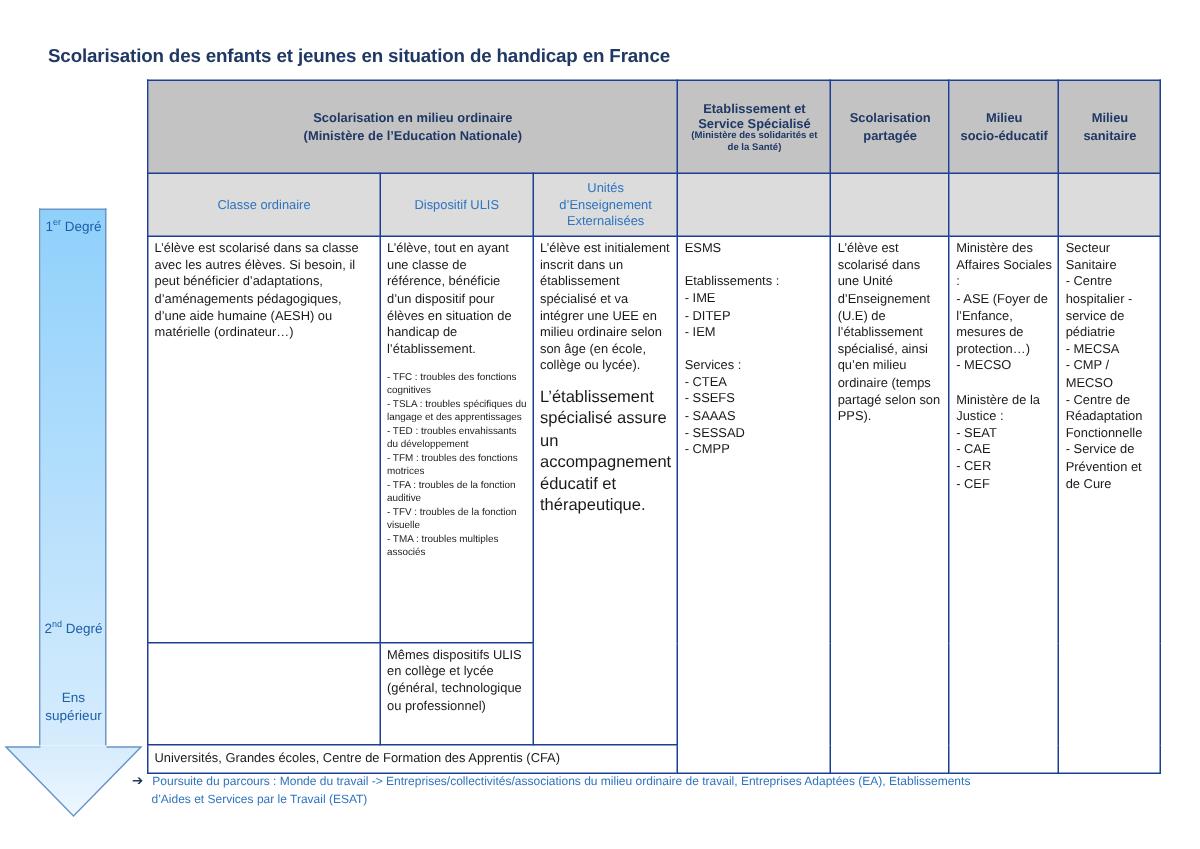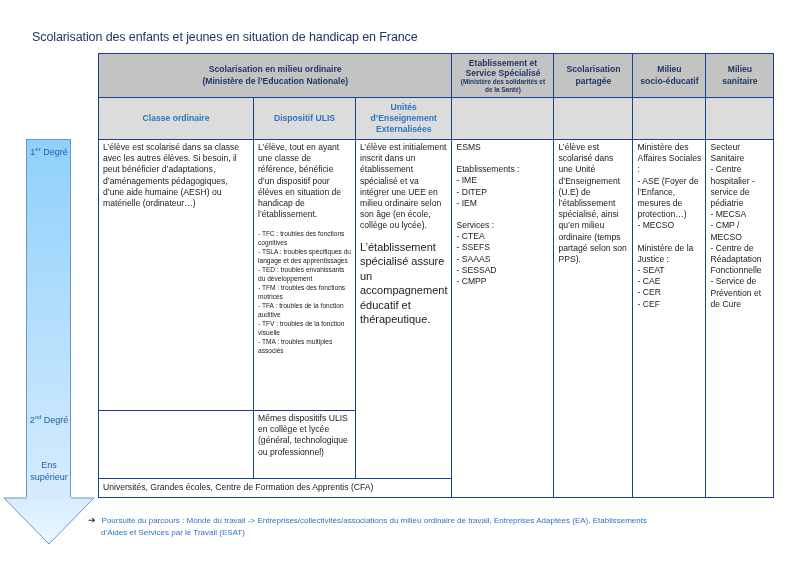--- a/index.html
+++ b/index.html
@@ -1,32 +1,32 @@
 <!DOCTYPE html>
 <html><head>
 <meta charset="utf-8">
 <style>
   html, body { margin:0; padding:0; background:#ffffff; }
   body { width:800px; height:566px; position:relative; overflow:hidden;
          font-family:"Liberation Sans", sans-serif; color:#1a1a1a; }
-  .title { position:absolute; left:32px; top:30px; font-size:12.5px; font-weight:normal; color:#1f3864; letter-spacing:-0.1px; }
+  .title { position:absolute; left:32px; top:30px; font-size:12.5px; font-weight:bold; color:#1f3864; letter-spacing:-0.1px; }
 
   
   .arrow-shaft { position:absolute; left:26px; top:139px; width:45px; height:358px;
                  background:linear-gradient(#8fd0fb, #d6ecfd); border:1px solid #6a95c6; border-bottom:none; box-sizing:border-box; }
   .arrow-head { position:absolute; left:3px; top:497px; }
   .deg { position:absolute; font-size:9px; color:#1f5fa8; text-align:center; width:60px; }
   .deg sup { font-size:6px; }
 
   
   table.main { position:absolute; left:98px; top:53px; border-collapse:collapse; table-layout:fixed; }
   table.main td { border:1px solid #1b3f94; vertical-align:top; padding:2px 4px; font-size:8.6px; line-height:11.2px; box-sizing:border-box; }
   .h1 { background:#c3c3c3; text-align:center; vertical-align:middle !important; font-weight:bold; color:#1f3864; font-size:8.6px; }
   .h1 .small { font-size:6.4px; line-height:8px; display:block; }
-  .h2 { background:#dcdcdc; text-align:center; vertical-align:middle !important; font-weight:bold; color:#2e74c0; }
+  .h2 { background:#dcdcdc; text-align:center; vertical-align:middle !important; font-weight:normal; color:#2e74c0; }
   .tiny { font-size:6.6px; line-height:9px; }
   .big { font-size:11px; line-height:14.5px; }
   .b { font-weight:normal; }
   .bottom-note { position:absolute; left:88px; top:514px; width:690px; font-size:8px; line-height:12px; color:#2e74c0; }
   .bottom-note .ar { color:#1f3864; margin-right:6px; font-size:9px; }
   .blk { display:block; }
 </style>
 </head>
 <body>
 
@@ -54,21 +54,21 @@
   <colgroup>
     <col style="width:155px">
       <col style="width:102px">
       <col style="width:92px">
       <col style="width:102px">
       <col style="width:79px">
       <col style="width:73px">
       <col style="width:68px">
   </colgroup>
   <tbody>
-      <tr style="height:44px">
+      <tr style="height:62px">
     <td class="h1" colspan="3">
       <span class="blk">Scolarisation en milieu ordinaire</span>
       <span class="blk">(Ministère de l’Education Nationale)</span>
     </td>
     <td class="h1" style="line-height:10px">
       <span class="blk">Etablissement et</span>
       <span class="blk">Service Spécialisé</span>
       <span class="small">(Ministère des solidarités et de la Santé)</span>
     </td>
     <td class="h1">

